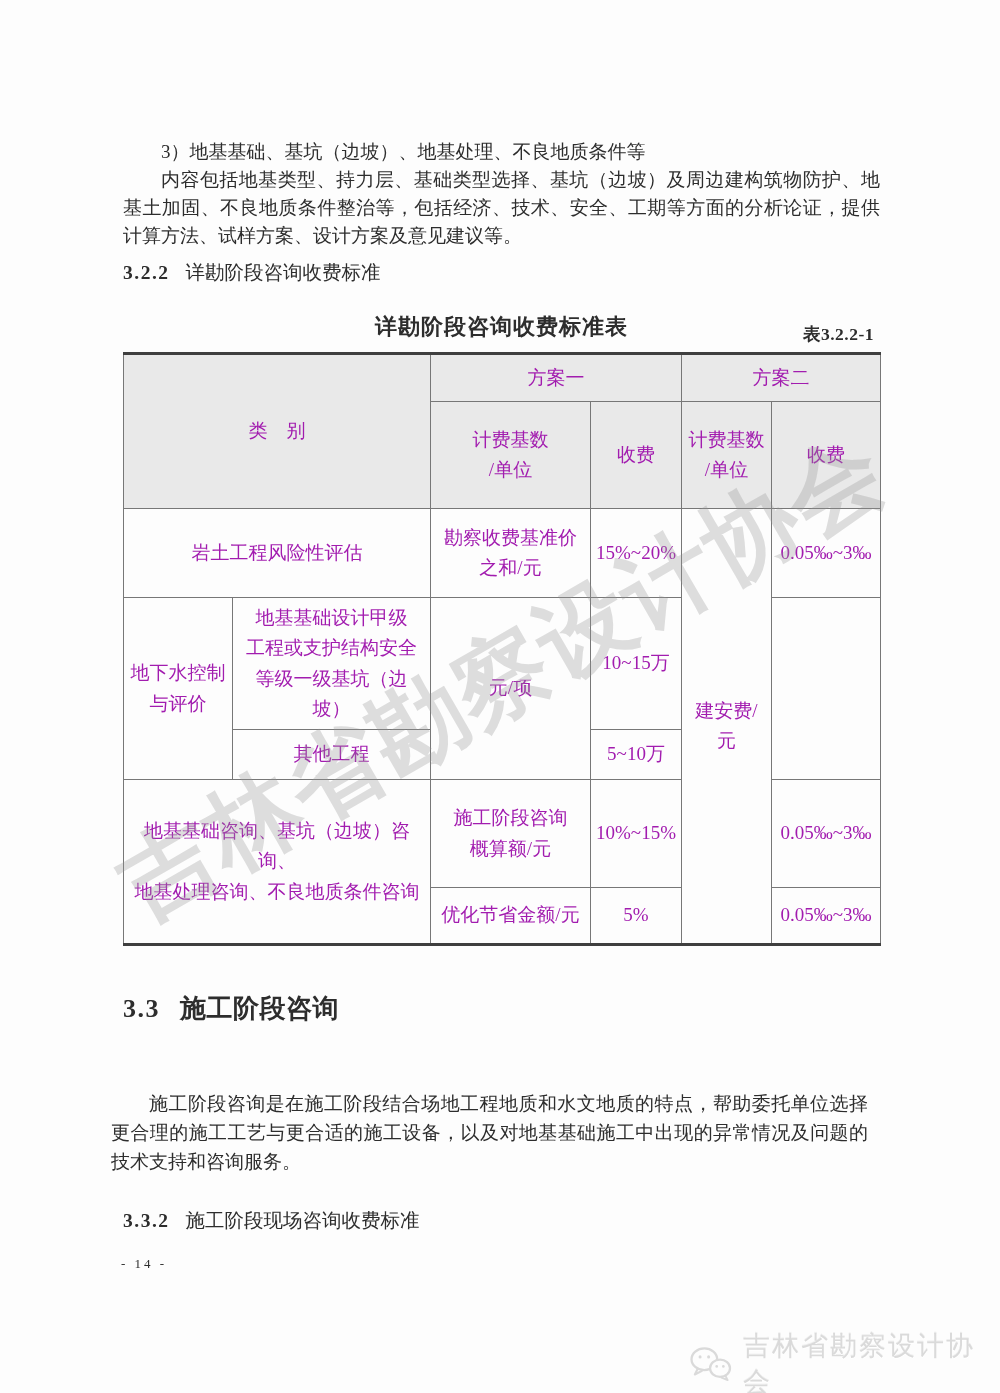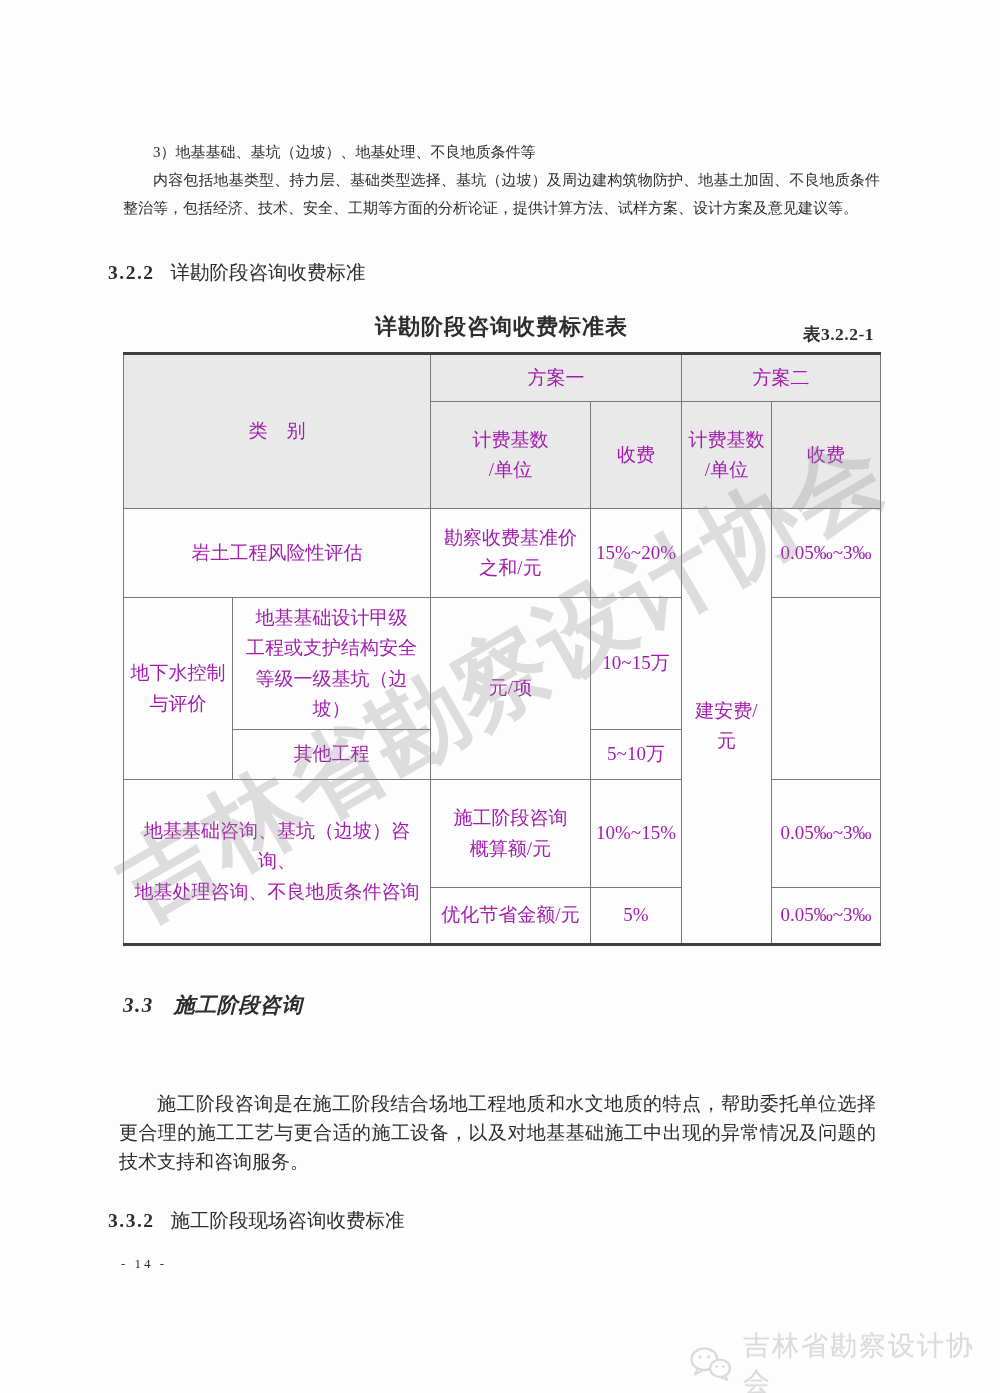--- a/index.html
+++ b/index.html
@@ -6,25 +6,25 @@
   .page {
     position:relative;
     width:1000px; height:1393px;
     margin:0 auto;
     background:#fdfdfd;
     font-family:"Liberation Serif","DejaVu Serif",serif;
     color:#2d2d2d;
     overflow:hidden;
   }
   .abs { position:absolute; }
-  .text-block { left:123px; width:757px; font-size:15px; line-height:28px; text-align:justify; }
+  .text-block { left:123px; width:757px; font-size:19px; line-height:28px; text-align:justify; }
   .text-block p { margin:0; text-indent:2em; }
-  .sec-head { left:108px; width:757px; font-size:19.5px; line-height:29px; }
+  .sec-head { left:123px; width:757px; font-size:19.5px; line-height:29px; }
   .sec-num { font-weight:bold; margin-right:16px; letter-spacing:1.5px; }
-  .h33 { left:123px; font-size:21px; font-weight:bold; letter-spacing:0.5px;font-style:italic; }
+  .h33 { left:123px; font-size:26px; font-weight:bold; letter-spacing:0.5px; }
   .h33 .sec-num { margin-right:20px; }
 
   .table-caption { top:312px; left:123px; width:757px; text-align:center;
                    font-weight:bold; font-size:22px; letter-spacing:1px; }
   .table-label { position:absolute; right:6px; top:10px; font-weight:bold;
                  font-size:17.5px; letter-spacing:0.5px; }
 
   table.fee { position:absolute; top:352px; left:123px; width:757px;
               border-collapse:collapse; table-layout:fixed; font-size:19px;
               border-top:3px solid #3f3f3f; border-bottom:3px solid #3f3f3f;
@@ -35,21 +35,21 @@
 
   .watermark {
     left:128px; top:845px;
     font-size:94px; line-height:96px; letter-spacing:2px;
     font-weight:bold; white-space:nowrap;
     color:rgba(150,150,150,0.30);
     transform:rotate(-30deg); transform-origin:0 50%;
     z-index:5; pointer-events:none;
   }
 
-  .p331 { left:119px; top:1089px; width:757px; font-size:19px; line-height:29px; text-align:justify; }
+  .p331 { left:111px; top:1089px; width:757px; font-size:19px; line-height:29px; text-align:justify; }
   .p331 p { margin:0; text-indent:2em; }
 
   .pageno { left:121px; top:1256px; font-size:13px; letter-spacing:3px; }
 
   .footer { left:688px; top:1328px; display:flex; align-items:center; gap:9px;
             color:#dadada; z-index:2; }
   .footer .org { font-family:"Liberation Sans","DejaVu Sans",sans-serif;
                  font-size:27px; letter-spacing:2px;
                  text-shadow:0 1px 0 #ffffff, 0 -1px 0 #efefef; }
 </style>

